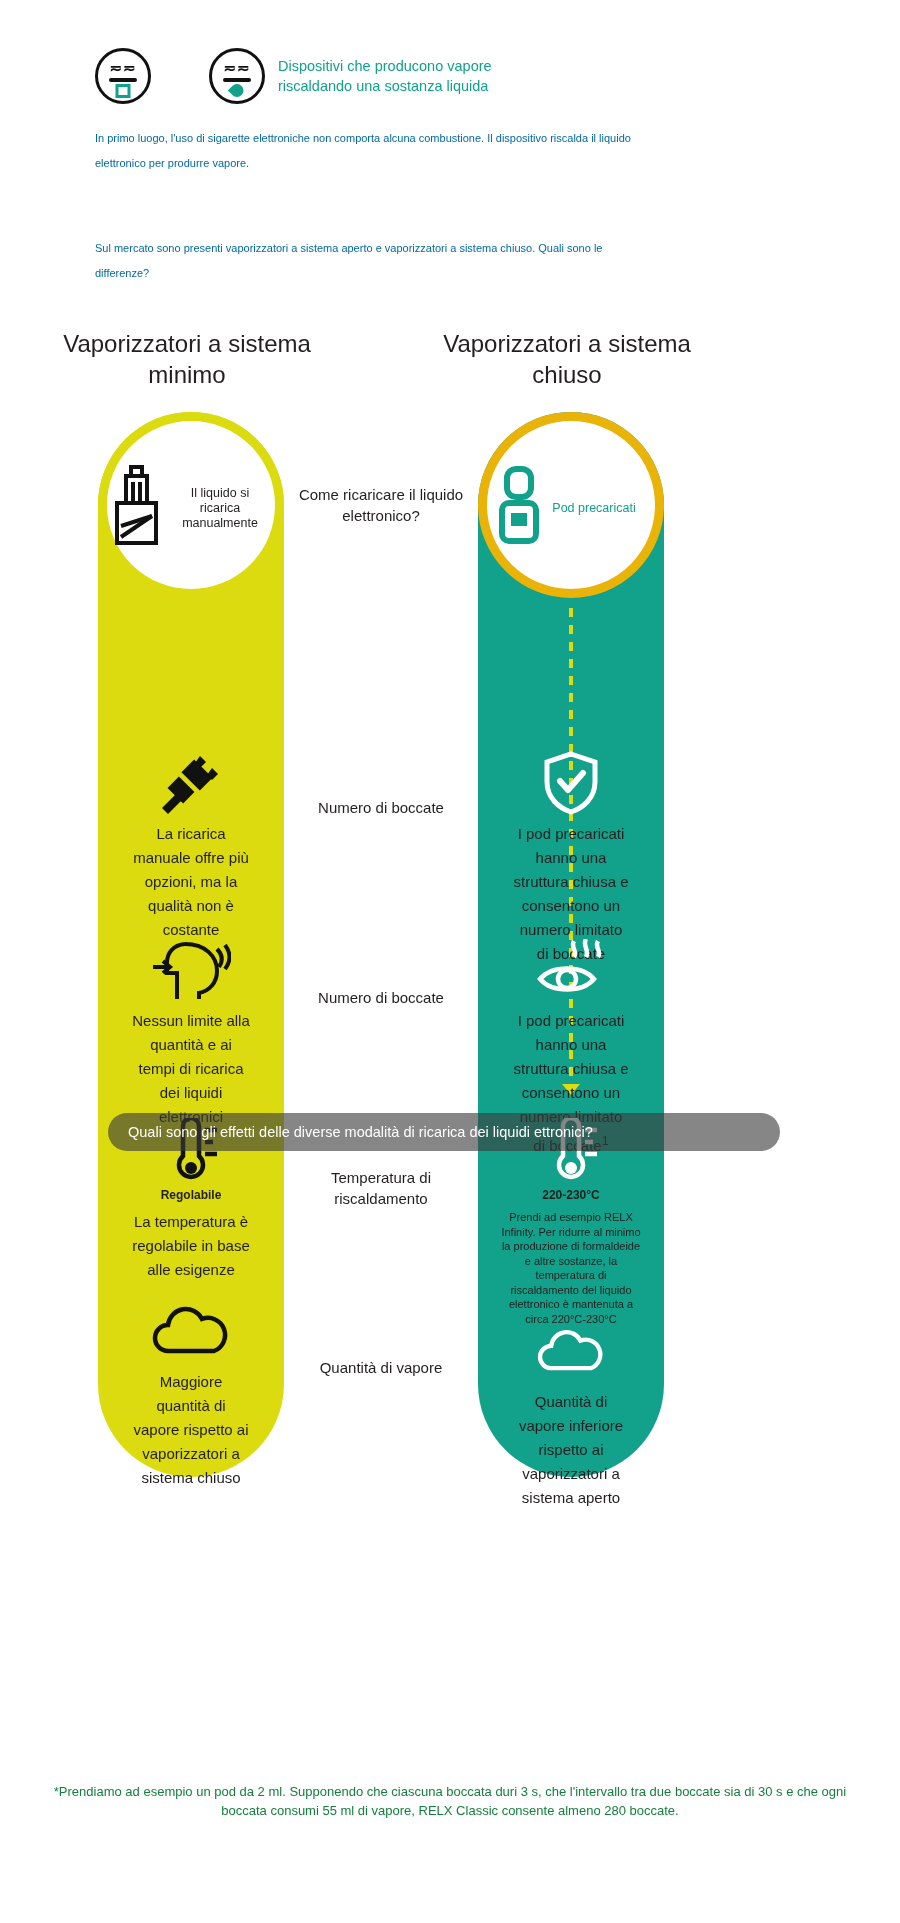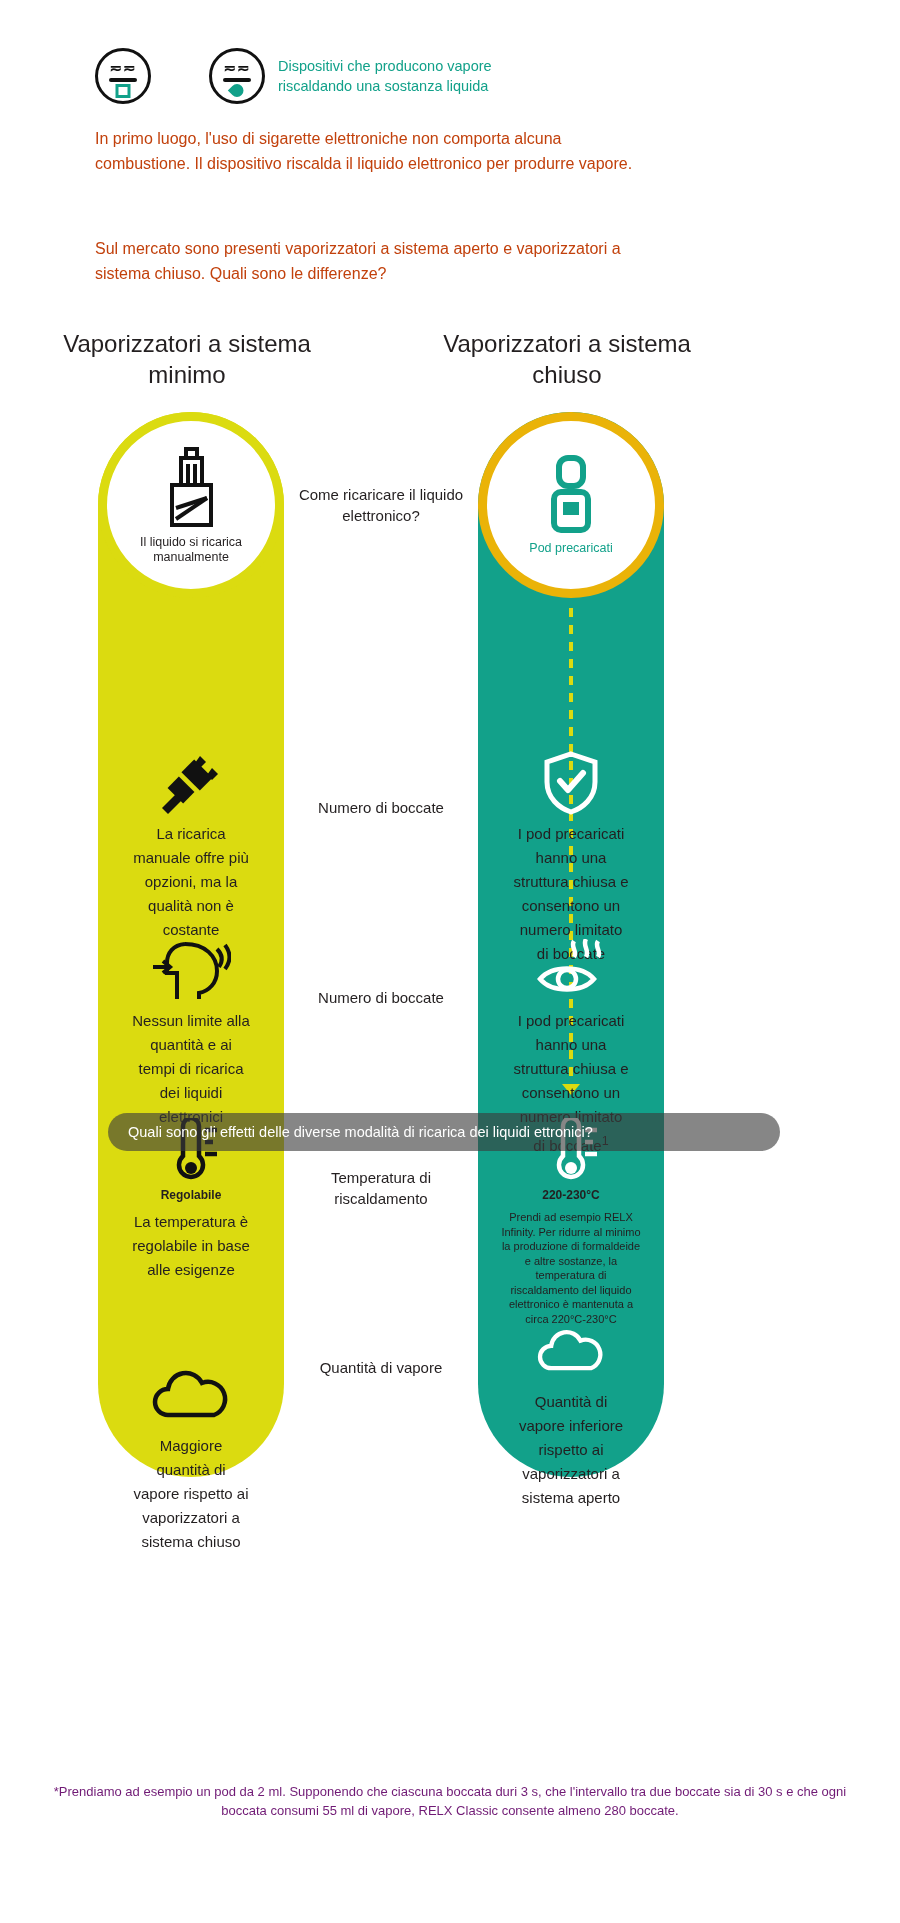--- a/index.html
+++ b/index.html
@@ -76,23 +76,23 @@
   .legend-text {
     color: #12a18a;
     font-size: 14.5px;
     line-height: 20px;
     max-width: 230px;
   }
 
   
   .intro {
     padding: 22px 0 0 95px;
-    font-size: 16px;
+    font-size: 11px;
     line-height: 25px;
-    color: #c2410c;
+    color: #0369a1;
     max-width: 640px;
   }
   .intro.second { padding-top: 60px; }
 
   
   .headings {
     position: relative;
     height: 90px;
     margin-top: 36px;
   }
@@ -123,21 +123,20 @@
 
   
   .top-circle {
     position: absolute;
     top: 0;
     width: 186px;
     height: 186px;
     border-radius: 50%;
     background: #ffffff;
     display: flex;
-    flex-direction: column;
     align-items: center;
     justify-content: center;
   }
   .top-circle.left  { left: 98px;  border: 9px solid #dbdb10; }
   .top-circle.right { left: 478px; border: 9px solid #eab308; }
 
   .circle-caption {
     font-size: 12.5px;
     line-height: 15px;
     text-align: center;
@@ -231,21 +230,21 @@
 
   
   .footnote {
     position: absolute;
     left: 0;
     top: 1782px;
     width: 900px;
     text-align: center;
     font-size: 13px;
     line-height: 19px;
-    color: #701a75;
+    color: #15803d;
     padding: 0 50px;
   }
 
   svg { display: block; }
 </style>
 </head>
 <body>
 
 <div class="legend-row">
 
@@ -395,21 +394,21 @@
         <line x1="44" y1="24" x2="52" y2="24"></line>
         <line x1="44" y1="36" x2="56" y2="36"></line>
       </svg>
     </div>
     <div class="badge">220-230°C</div>
     <div class="cell-text small">Prendi ad esempio RELX Infinity. Per ridurre al minimo la produzione di formaldeide e altre sostanze, la temperatura di riscaldamento del liquido elettronico è mantenuta a circa 220°C-230°C</div>
   </div>
 
   <div class="mid-label" style="top:945px">Quantità di vapore</div>
 
-  <div class="cell" style="left:98px; top:952px">
+  <div class="cell" style="left:98px; top:888px">
     <div class="icon-wrap">
       <svg width="86" height="52" viewBox="0 0 86 52" fill="none" stroke="#111" stroke-width="4.5">
         <path d="M20 46 a13 13 0 0 1 0 -26 a18 18 0 0 1 34 -6 a14 14 0 0 1 12 32 Z"></path>
       </svg>
     </div>
     <div class="cell-text">Maggiore quantità di vapore rispetto ai vaporizzatori a sistema chiuso</div>
   </div>
 
   <div class="cell" style="left:478px; top:908px">
     <div class="icon-wrap">

